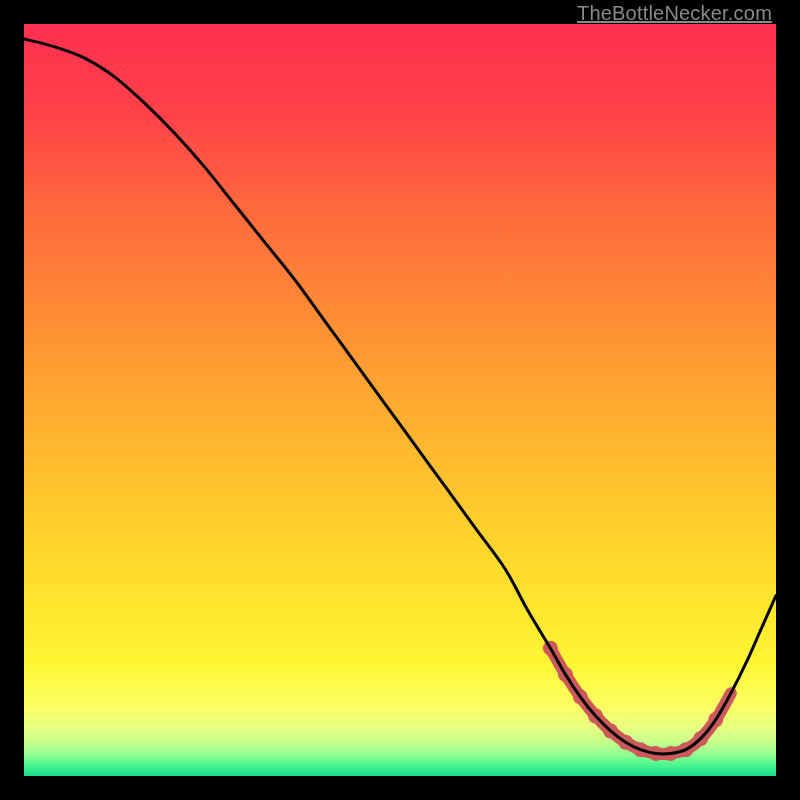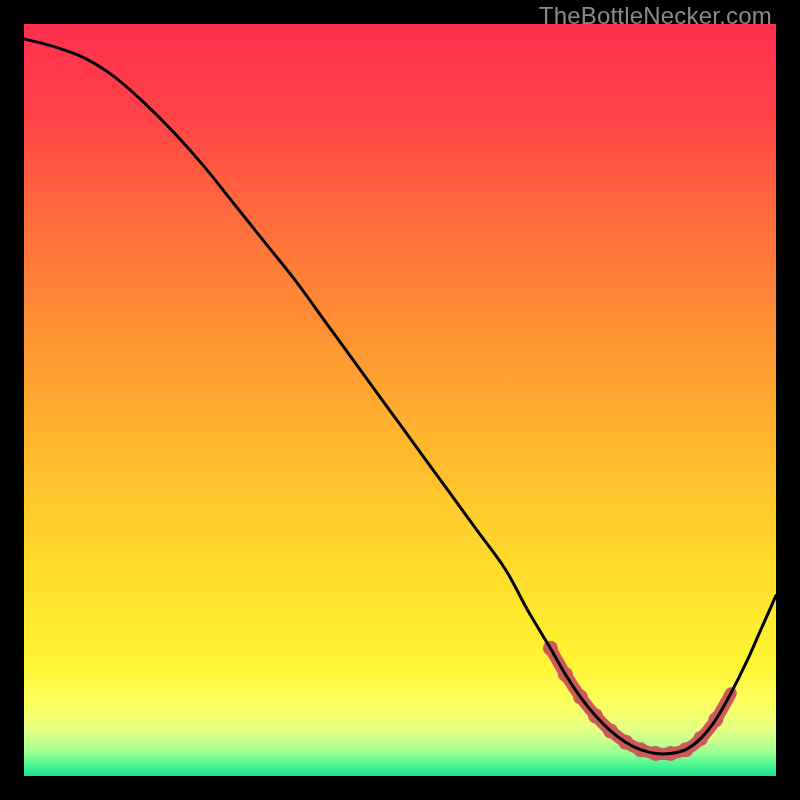--- a/index.html
+++ b/index.html
@@ -24,24 +24,25 @@
     top: 24px;
     width: 752px;
     height: 752px;
     overflow: hidden;
   }
   .watermark {
     position: absolute;
     top: 2px;
     right: 28px;
     font-family: Arial, Helvetica, sans-serif;
-    font-size: 24px;
+    font-size: 20px;
     color: #8a8a8a;
     letter-spacing: 0.2px;
     user-select: none;
+    text-decoration: underline;
   }
   svg { display: block; }
 </style>
 </head>
 <body>
 
 <div class="frame">
   <div class="plot">
     <svg id="plot-svg" width="752" height="752" viewBox="0 0 752 752">
       <defs>

